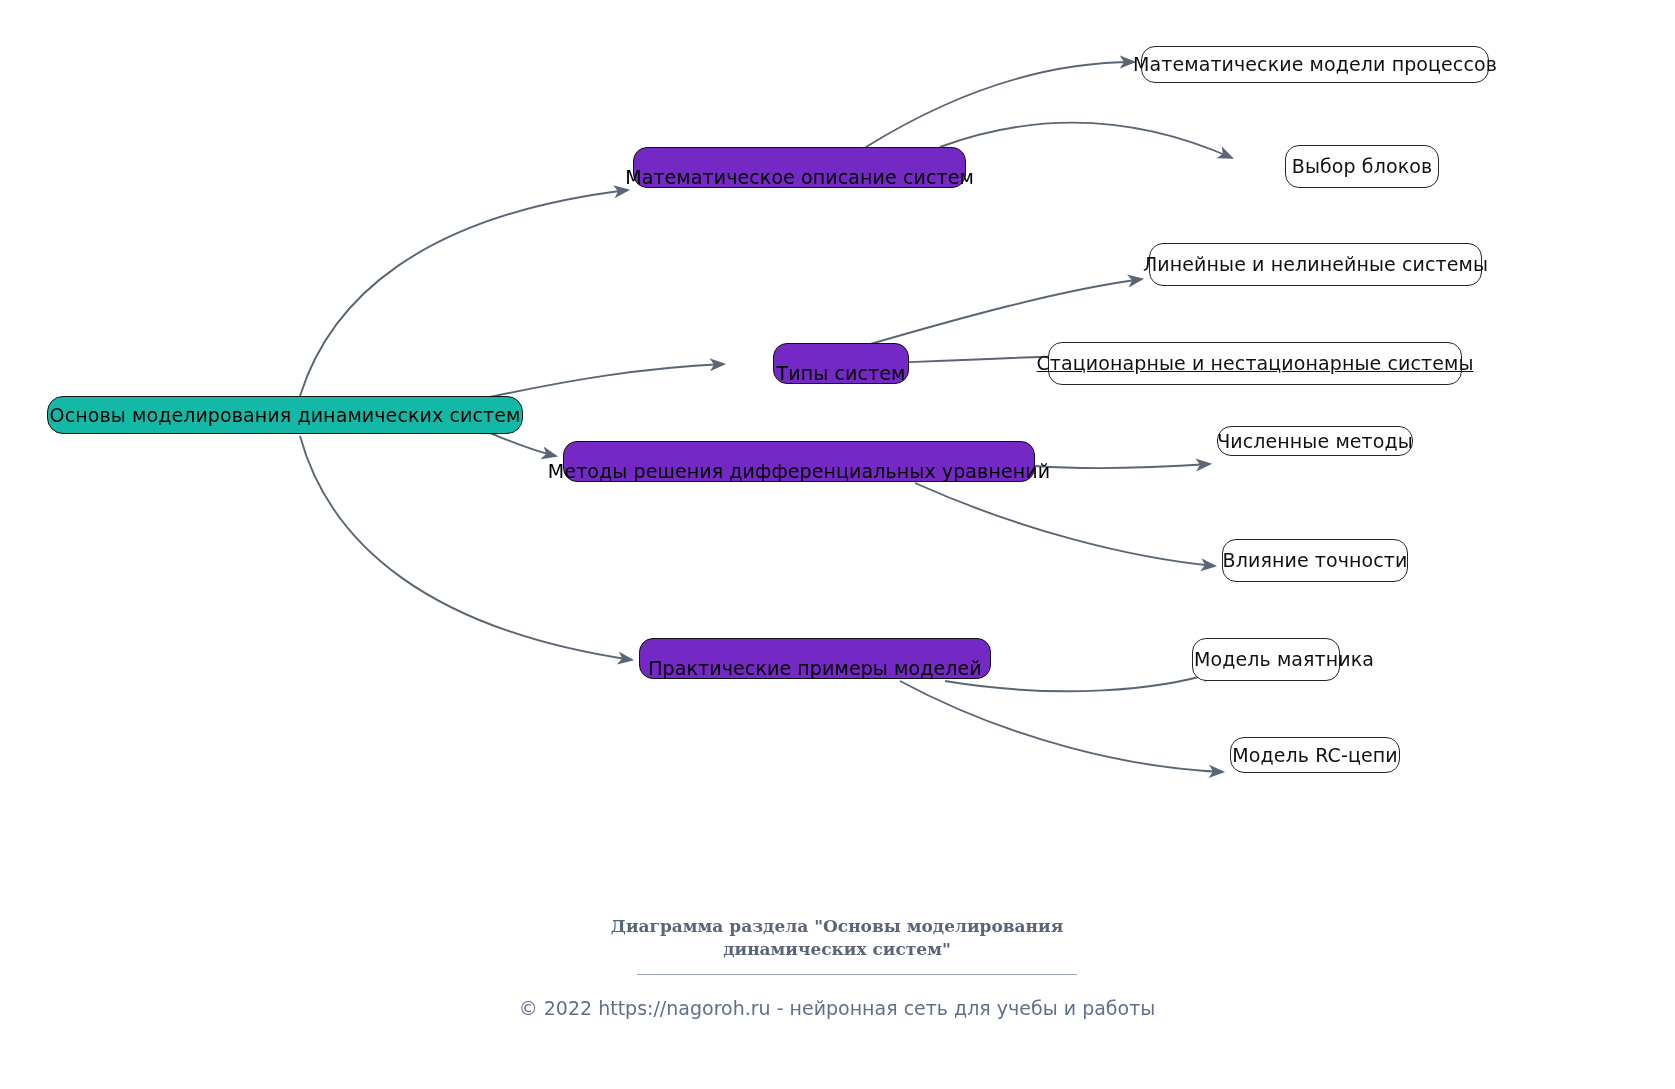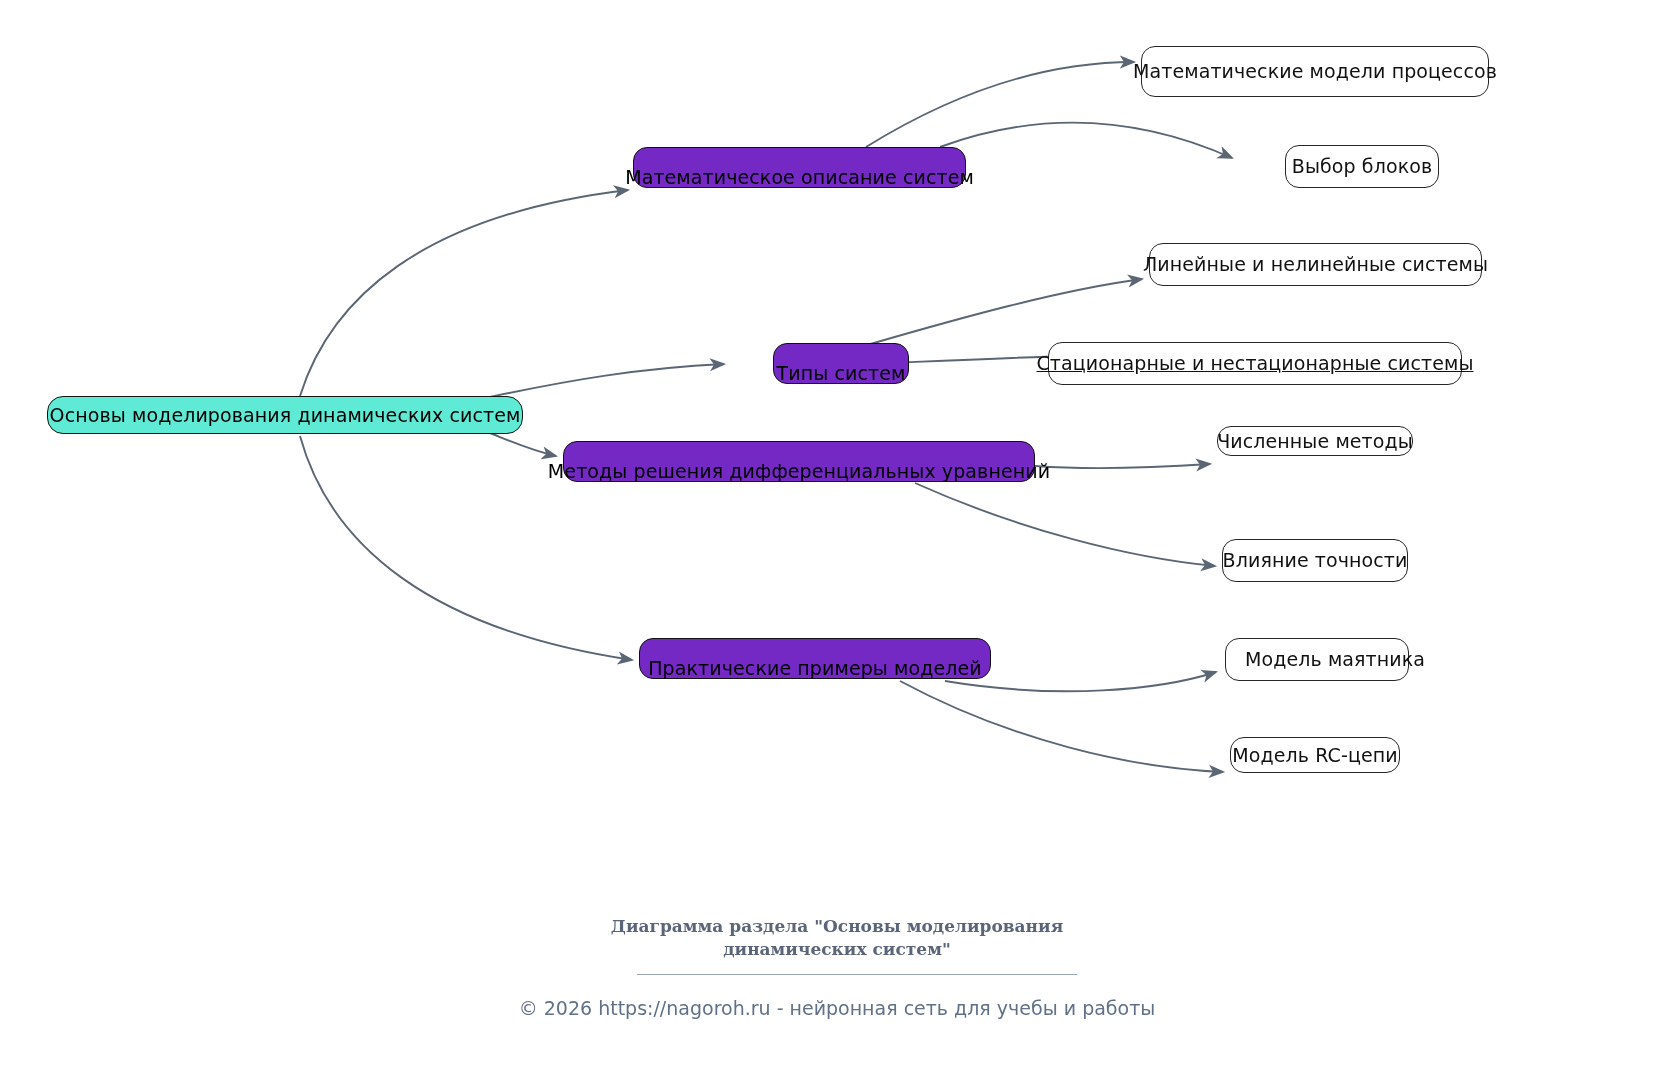--- a/index.html
+++ b/index.html
@@ -41,21 +41,21 @@
     justify-content: center;
     border-radius: 14px;
     white-space: nowrap;
     font-size: 19px;
     line-height: 1;
     color: #000000;
     letter-spacing: 0.1px;
   }
 
   .node.root {
-    background: #5eead4;
+    background: #14b8a6;
     border: 1.6px solid #14140f;
     border-radius: 16px;
     font-size: 19px;
   }
 
   .node.branch {
     background: #7429c4;
     border: 1.6px solid #111111;
     border-radius: 14px;
     color: #000000;
@@ -130,21 +130,21 @@
     </g>
   </svg>
 
   <div class="node root" style="left:47px; top:396px; width:476px; height:38px;">
     <span>Основы моделирования динамических систем</span>
   </div>
 
   <div class="node branch" style="left:633px; top:147px; width:333px; height:41px;">
     <span>Математическое описание систем</span>
   </div>
-  <div class="node leaf" style="left:1141px; top:46px; width:348px; height:51px;">
+  <div class="node leaf" style="left:1141px; top:46px; width:348px; height:37px;">
     <span>Математические модели процессов</span>
   </div>
   <div class="node leaf" style="left:1238px; top:145px; width:154px; height:43px;margin-left:47px;">
     <span>Выбор блоков</span>
   </div>
 
   <div class="node branch" style="left:773px; top:343px; width:136px; height:41px;">
     <span>Типы систем</span>
   </div>
   <div class="node leaf" style="left:1149px; top:243px; width:333px; height:43px;">
@@ -160,29 +160,29 @@
   <div class="node leaf" style="left:1217px; top:426px; width:196px; height:30px;">
     <span>Численные методы</span>
   </div>
   <div class="node leaf" style="left:1222px; top:539px; width:186px; height:43px;">
     <span>Влияние точности</span>
   </div>
 
   <div class="node branch" style="left:639px; top:638px; width:352px; height:41px;">
     <span>Практические примеры моделей</span>
   </div>
-  <div class="node leaf" style="left:1225px; top:638px; width:184px; height:43px;padding-left:36px;">
+  <div class="node leaf" style="left:1192px; top:638px; width:148px; height:43px;padding-left:36px;">
     <span>Модель маятника</span>
   </div>
   <div class="node leaf" style="left:1230px; top:737px; width:170px; height:36px;">
     <span>Модель RC-цепи</span>
   </div>
 
   <div class="caption" style="left:487px; top:915px; width:700px;">
     <div>Диаграмма раздела "Основы моделирования</div>
     <div>динамических систем"</div>
   </div>
 
   <div class="footer-rule" style="left:637px; top:974px; width:440px;"></div>
 
-  <div class="footer-text" style="left:487px; top:997px; width:700px;">© 2026 https://nagoroh.ru - нейронная сеть для учебы и работы</div>
+  <div class="footer-text" style="left:487px; top:997px; width:700px;">© 2022 https://nagoroh.ru - нейронная сеть для учебы и работы</div>
 
 </div>
 
 </body></html>

